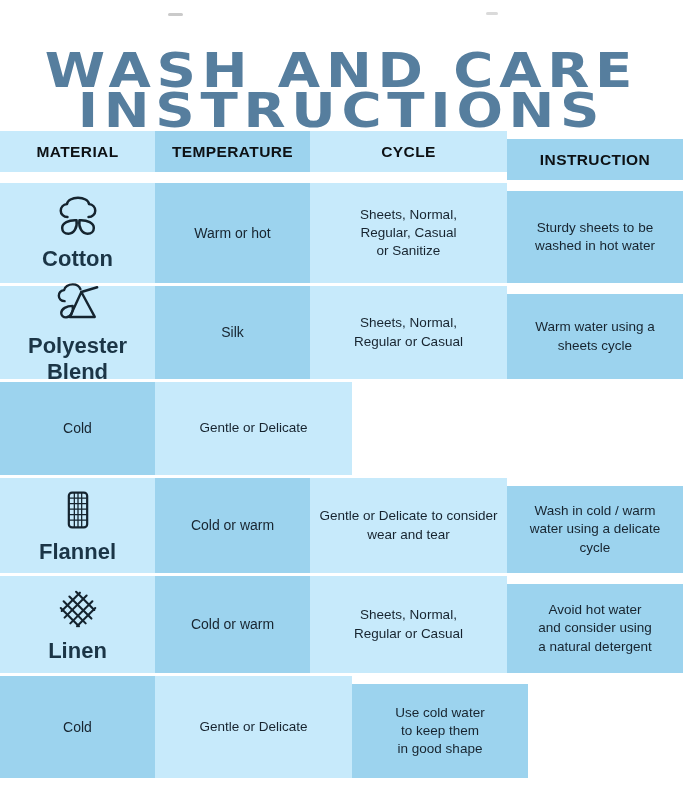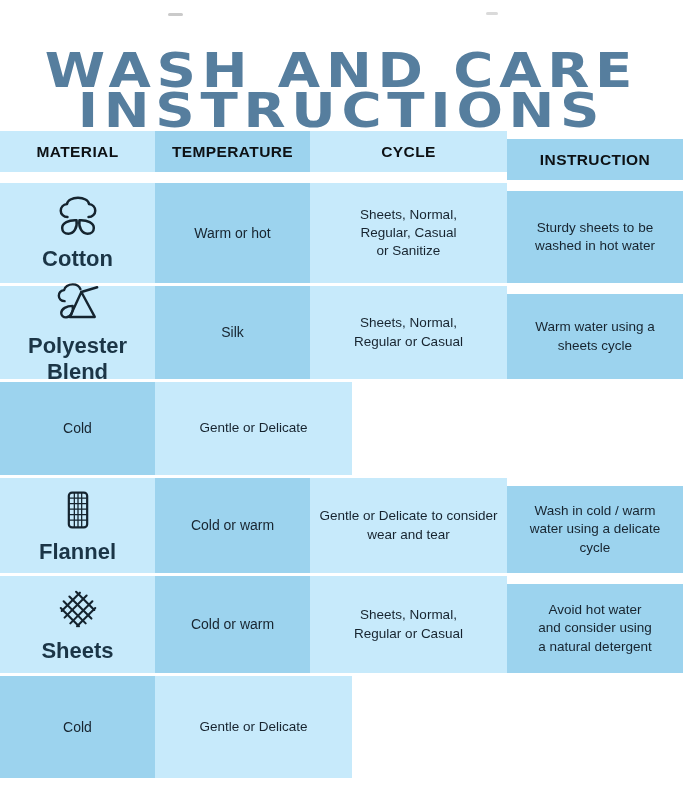--- a/index.html
+++ b/index.html
@@ -170,29 +170,32 @@
     </div>
 
     <div class="row data-row r4">
       <div class="cell c0 mat-cell">
         <span class="mat-icon">
           <svg viewBox="0 0 48 48" width="46" height="46" stroke-width="2.2">
             <path d="M7 26 L26 7 M10 33 L33 10 M16 39 L39 16 M23 42 L42 23"></path>
             <path d="M22 6 L41 25 M15 11 L38 34 M9 16 L32 39 M6 23 L25 42"></path>
           </svg>
         </span>
-        <span class="mat-label">Sheets</span>
+        <span class="mat-label">Linen</span>
       </div>
       <div class="cell c1">Cold or warm</div>
       <div class="cell c2">Sheets, Normal,
 Regular or Casual</div>
       <div class="cell c3">Avoid hot water
 and consider using
 a natural detergent</div>
     </div>
 
     <div class="row data-row r5">
       <div class="cell c1">Cold</div>
       <div class="cell c2">Gentle or Delicate</div>
+      <div class="cell c3">Use cold water
+to keep them
+in good shape</div>
     </div>
 
   </div>
 </div>
 
 </body></html>

